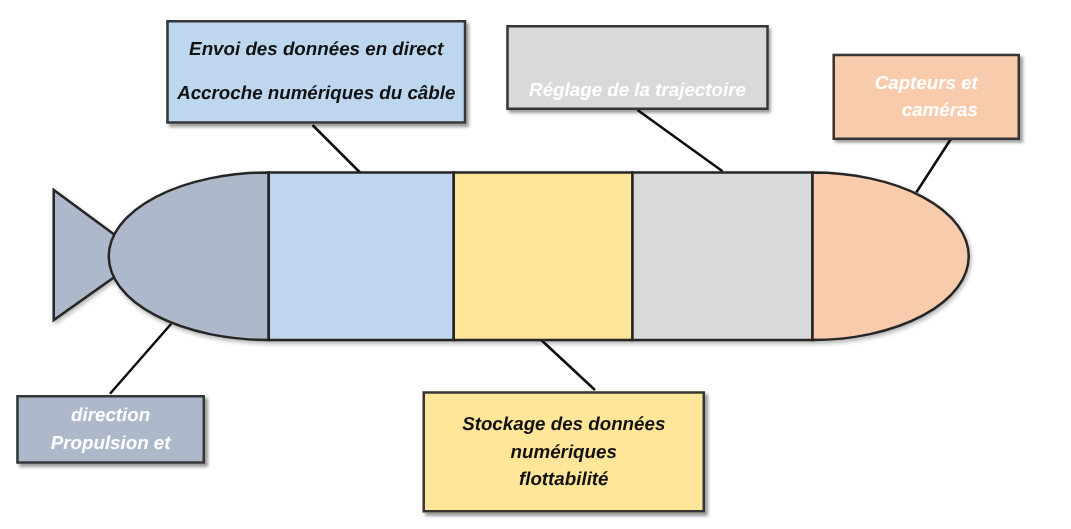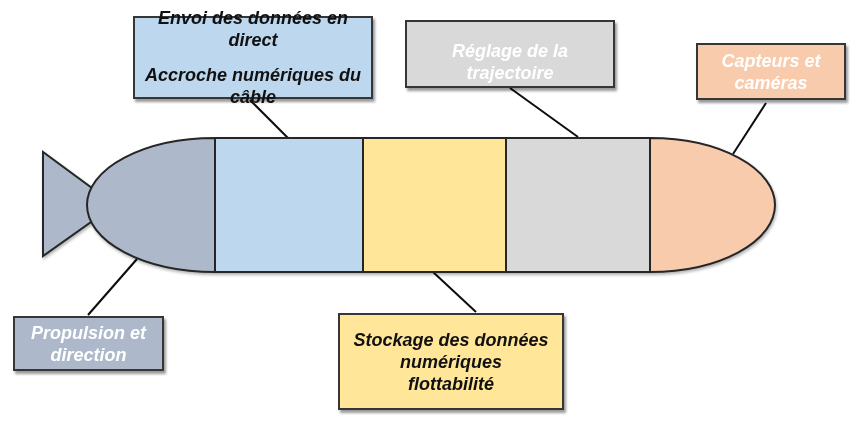--- a/index.html
+++ b/index.html
@@ -33,30 +33,30 @@
     box-sizing: border-box;
     border: 2px solid #363636;
     box-shadow: 2px 2.5px 2.5px rgba(0,0,0,0.40);
     display: flex;
     flex-direction: column;
     justify-content: center;
     align-items: center;
     text-align: center;
     font-style: italic;
     font-weight: 600;
-    font-size: 18px;
+    font-size: 15px;
     line-height: 22px;
     padding: 2px 4px;
   }
   .label-line { width: 100%; }
   .para-gap { margin-top: 13px; }
   
   #box-communication { left: 133px; top: 16px;  width: 240px; height: 83px; }
   #box-trim          { left: 405px; top: 20px;  width: 210px; height: 68px; justify-content: flex-end; }
-  #box-sensors       { left: 696px; top: 43px;  width: 150px; height: 57px; }
+  #box-sensors       { left: 666px; top: 43px;  width: 150px; height: 69px; text-align: right; }
   #box-propulsion    { left: 13px;  top: 316px; width: 151px; height: 55px; }
   #box-storage       { left: 338px; top: 313px; width: 226px; height: 97px; }
 </style>
 </head>
 <body>
 
 <div id="canvas">
 
   <svg id="diagram-svg" viewBox="0 0 857 423" xmlns="http://www.w3.org/2000/svg">
 
@@ -93,22 +93,22 @@
 
   <div id="box-sensors" class="label-box" style="background-color: rgb(248, 203, 173);">
     <div class="label-text" style="color: rgb(255, 255, 255);">
       <div class="label-line">Capteurs et</div>
       <div class="label-line">caméras</div>
     </div>
   </div>
 
   <div id="box-propulsion" class="label-box" style="background-color: rgb(173, 185, 202);">
     <div class="label-text" style="color: rgb(255, 255, 255);">
+      <div class="label-line">direction</div>
       <div class="label-line">Propulsion et</div>
-      <div class="label-line">direction</div>
     </div>
   </div>
 
   <div id="box-storage" class="label-box" style="background-color: rgb(255, 230, 153);">
     <div class="label-text" style="color: rgb(17, 17, 17);">
       <div class="label-line">Stockage des données numériques</div>
       <div class="label-line">flottabilité</div>
     </div>
   </div>
 

